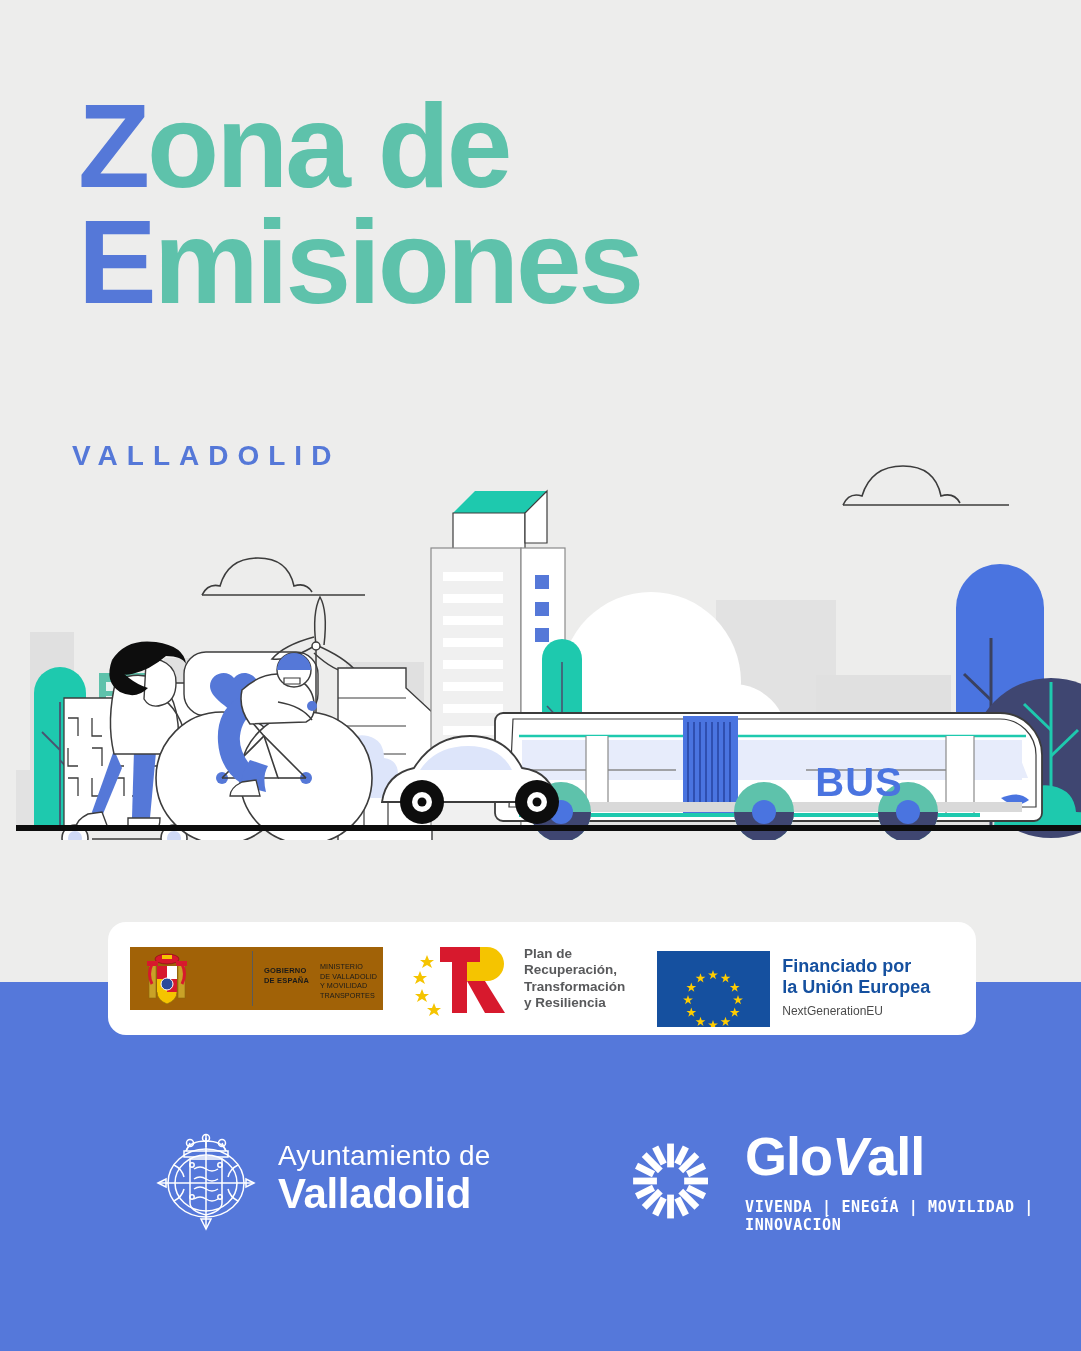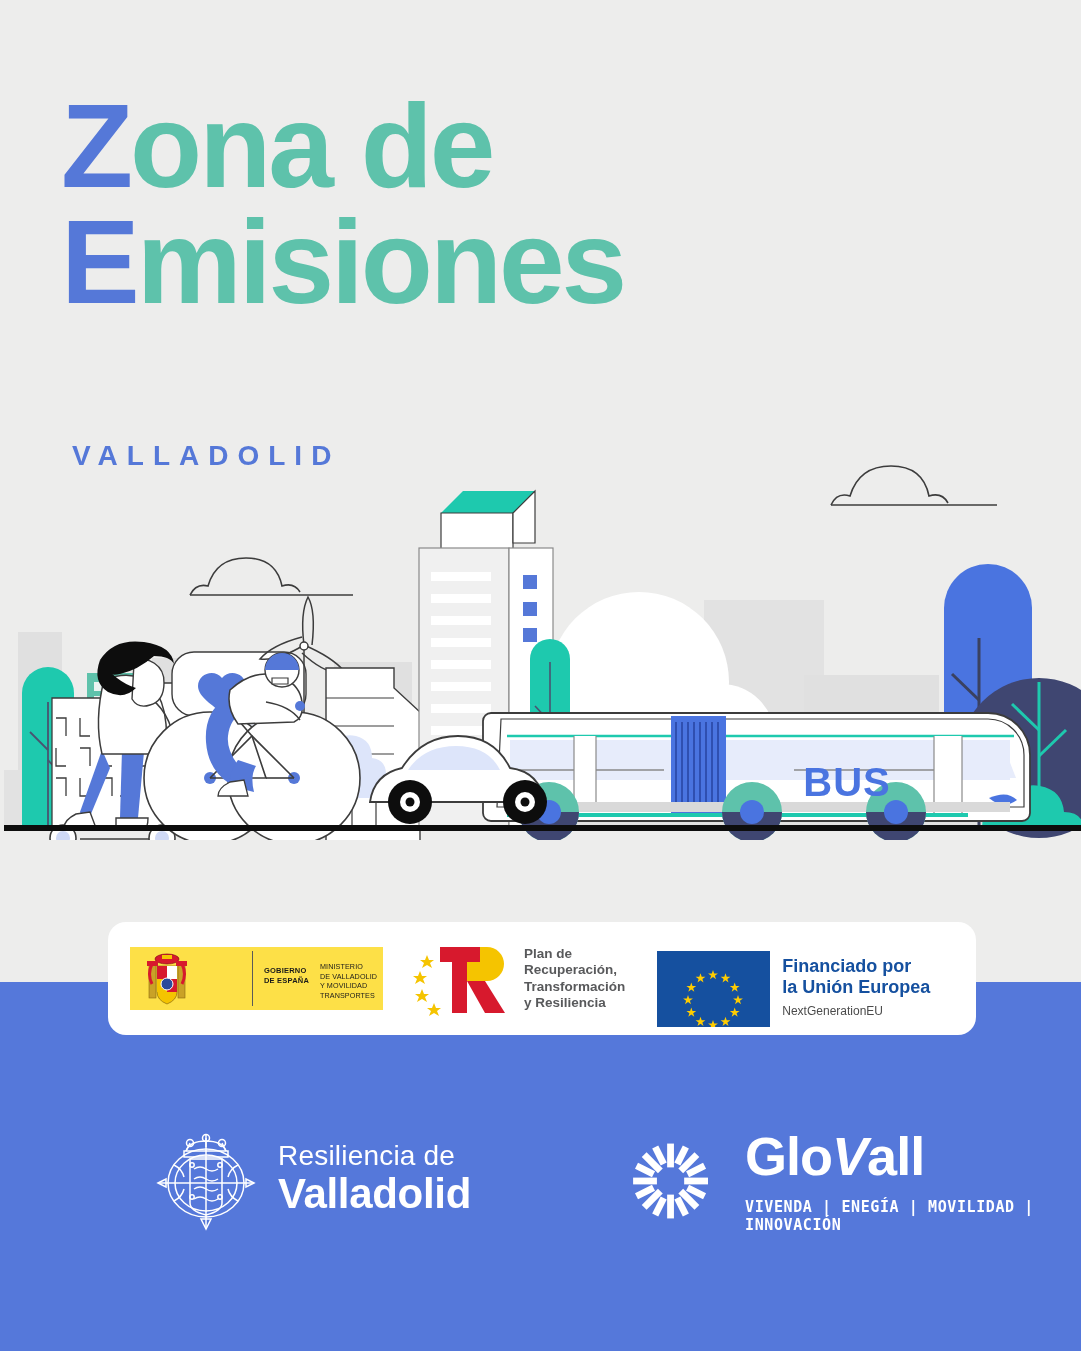--- a/index.html
+++ b/index.html
@@ -16,54 +16,54 @@
   .poster { position:absolute; inset:0; width:1081px; height:1351px; background:#ededec; }
 
   
   .blue-panel{
     position:absolute; left:0; top:982px; width:1081px; height:369px;
     background:#5578da;
   }
 
   
   .headline{
-    position:absolute; left:61px; top:88px; width:760px;
+    position:absolute; left:78px; top:88px; width:760px;
   }
   .hl-line{
     font-size:118px;
     line-height:116px;
     font-weight:700;
     letter-spacing:-3px;
     color:#5ec2ab;
     white-space:nowrap;
   }
   .hl-cap{ color:#5578d8; }
   .subtitle{
     position:absolute; left:72px; top:440px;
     font-size:28px; font-weight:700; letter-spacing:9px; color:#5578d8;
   }
 
   
-  .illo{ position:absolute; left:4px; top:430px; width:858px; height:410px; }
+  .illo{ position:absolute; left:16px; top:430px; width:858px; height:410px; }
   .illo svg{ display:block; }
 
   
   .logo-card{
     position:absolute; left:108px; top:922px; width:868px; height:113px;
     background:#ffffff; border-radius:18px;
     display:flex; align-items:center; gap:0px;
   }
   .logo-slot{ display:flex; align-items:center; }
   .slot-gob{ margin-left:22px; }
   .slot-prtr{ margin-left:30px; }
   .slot-eu{ margin-left:32px;margin-top:20px; }
 
   
   .gob-flag{
-    width:253px; height:63px; background:#fde047;
+    width:253px; height:63px; background:#a16207;
     display:flex; align-items:center; position:relative;
   }
   .gob-divider{
     position:absolute; left:122px; top:4px; bottom:4px; width:1px; background:#5a5a5a;
   }
   .gob-txt1{
     position:absolute; left:134px; top:19px;
     font-size:7.5px; font-weight:700; color:#1a1a1a; line-height:9.5px; letter-spacing:.2px;
   }
   .gob-txt2{
@@ -534,21 +534,21 @@
             <path d="M24 80 q8 -4 10 -12"></path>
           <path d="M88 44 q-8 4 -10 12"></path>
             <path d="M88 80 q-8 -4 -10 -12"></path>
           <circle cx="42" cy="44" r="2.2"></circle>
             <circle cx="70" cy="44" r="2.2"></circle>
           <circle cx="42" cy="76" r="2.2"></circle>
             <circle cx="70" cy="76" r="2.2"></circle>
         </g>
       </svg>
       <div>
-        <div class="ayto-txt-1">Resiliencia de</div>
+        <div class="ayto-txt-1">Ayuntamiento de</div>
         <div class="ayto-txt-2">Valladolid</div>
       </div>
     </div>
 
     <div class="glovall">
       <svg width="100" height="100" viewBox="0 0 100 100">
         <g stroke="#ffffff" stroke-width="8" stroke-linecap="butt">
           <line x1="50" y1="6" x2="50" y2="34"></line>
           <line x1="50" y1="66" x2="50" y2="94"></line>
           <line x1="6" y1="50" x2="34" y2="50"></line>

